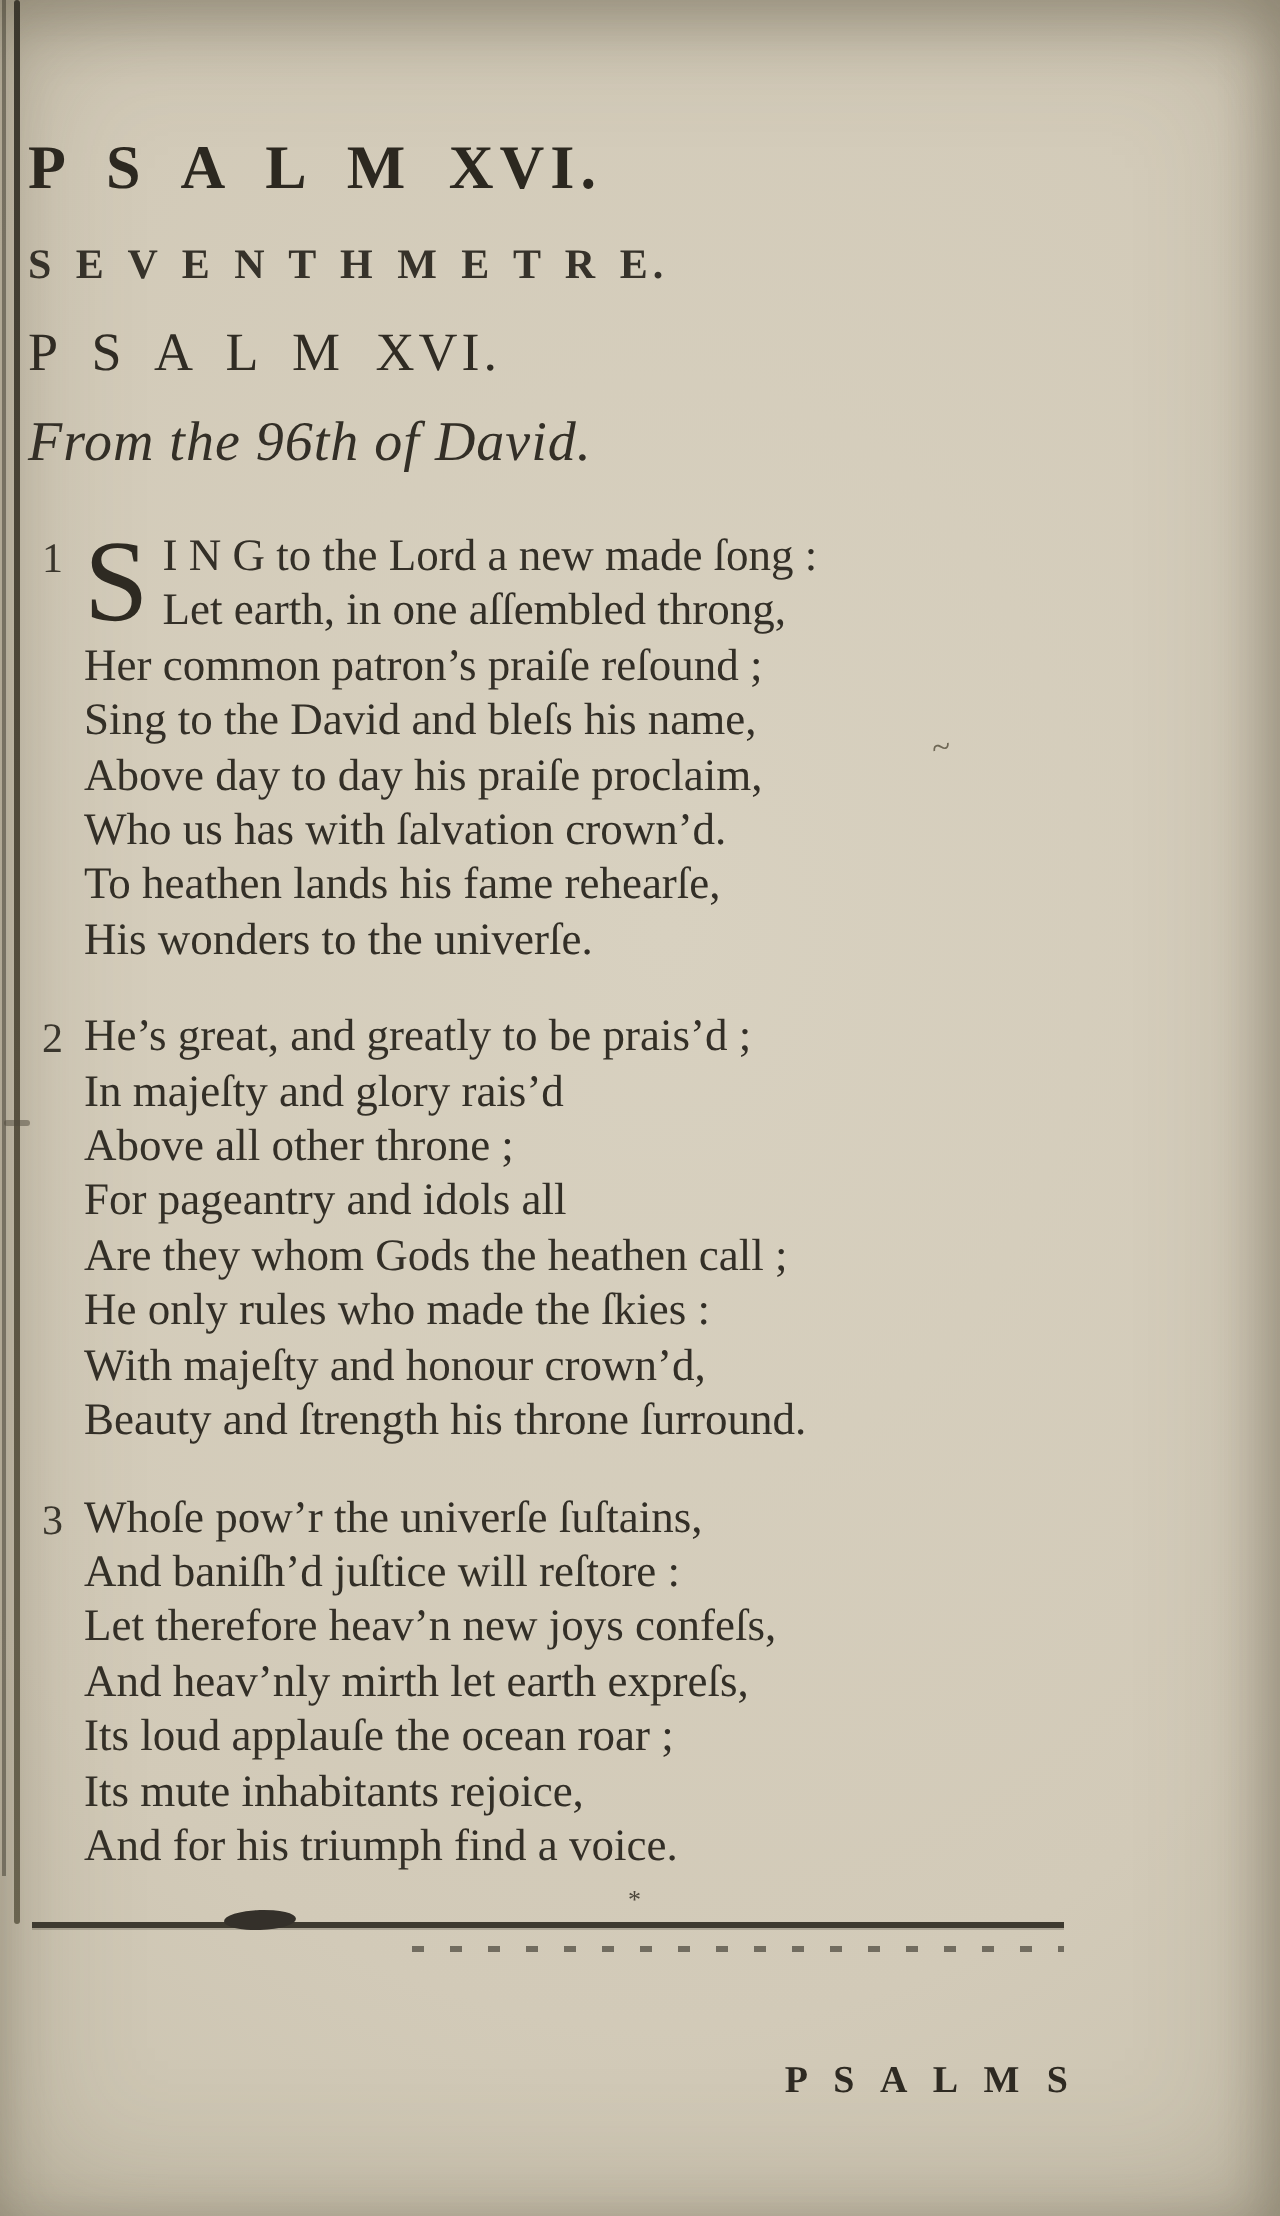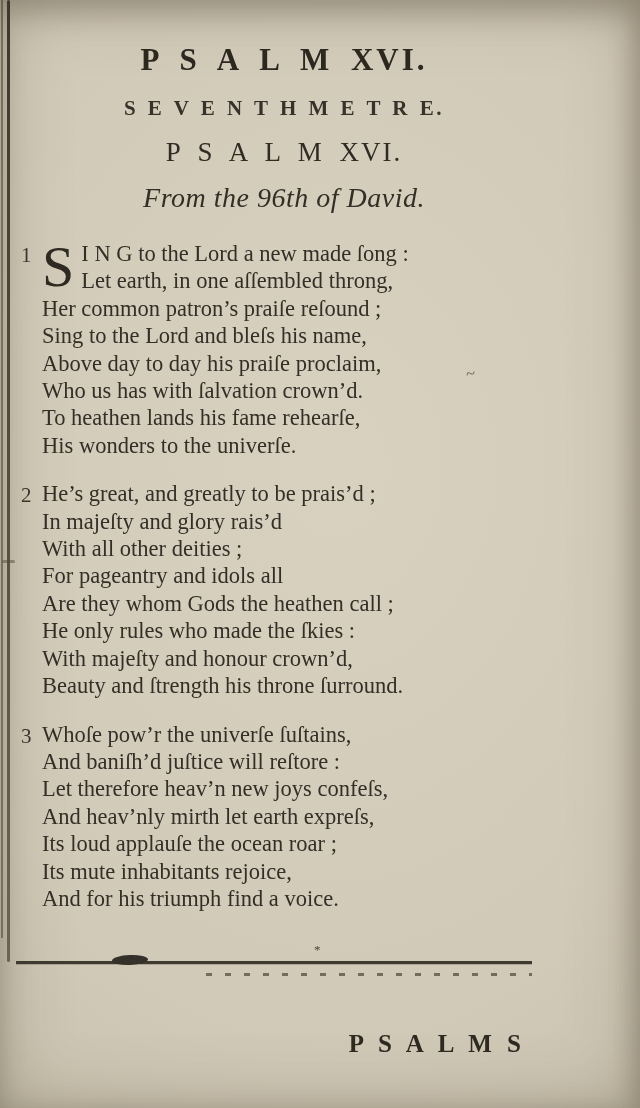--- a/index.html
+++ b/index.html
@@ -17,21 +17,21 @@
       inset -10px 0 22px rgba(90,80,60,0.18);
     font-family: "Liberation Serif", "DejaVu Serif", serif;
     color: #332f27;
   }
   
   .binding-line  { position:absolute; left:7px;  top:0; width:3px;   height:962px; border-radius:2px;
                    background: linear-gradient(#3c382e, #57503f 55%, #6a6450); }
   .binding-line2 { position:absolute; left:1px;  top:0; width:2px;   height:938px; background: rgba(60,55,43,0.5); }
 
   
-  .headers { width: 540px; margin-left: 14px; padding-top: 42px; text-align: center; }
+  .headers { width: 540px; margin-left: 14px; padding-top: 66px; text-align: left; }
   .running-header { font-size: 31px; font-weight: bold; letter-spacing: 3px; word-spacing: 8px; color:#2c2820; }
   .metre-heading  { margin-top: 18px; font-size: 21px; font-weight: bold; letter-spacing: 2.5px; word-spacing: 2px; color:#36322a; }
   .title          { margin-top: 16px; font-size: 27px; letter-spacing: 2px; word-spacing: 7px; color:#302c24; }
   .attribution    { margin-top: 14px; font-style: italic; font-size: 28px; letter-spacing: 0.5px; }
 
   
   .verses { padding: 26px 50px 0 42px; }
   .verse { position: relative; margin-bottom: 21px; }
   .verse-num { position: absolute; left: -21px; top: 3px; font-size: 21px; color:#3a362d; }
   .verse-line { font-size: 22.5px; line-height: 27.4px; white-space: nowrap; }
@@ -41,21 +41,21 @@
 
   
   .footer-star  { position:absolute; left:314px; top:942px; font-size:13px; color:#4a453a; }
   .footer-rule  { position:absolute; left:16px; top:961px; width:516px; height:2.5px; background:#3e3a30;
                   box-shadow: 0 1px 0 rgba(62,58,48,0.25); }
   .footer-rule-ornament { position:absolute; left:112px; top:955px; width:36px; height:10px; border-radius:50%;
                   background:#34302a; transform: rotate(-2deg); }
   .footer-ticks { position:absolute; left:206px; top:973px; width:326px; height:3px;
                   background-image: repeating-linear-gradient(90deg, rgba(62,58,48,0.65) 0 6px, transparent 6px 19px); }
 
-  .catchword { position:absolute; right:117px; top:1030px; font-size:25px; font-weight:bold;
+  .catchword { position:absolute; right:104px; top:1030px; font-size:19px; font-weight:bold;
                letter-spacing:2px; word-spacing:5px; color:#2e2a22; }
 
   
   .ink-tilde { position:absolute; left:466px; top:364px; font-size:17px; color:#6e6755; transform:rotate(-10deg); }
   .pencil-dash { position:absolute; left:2px; top:560px; width:13px; height:3px; background:rgba(80,74,60,0.5); border-radius:2px; }
 </style>
 </head>
 <body>
 
 <div class="page">
@@ -73,32 +73,32 @@
   <div class="verses">
 
     <div class="verse">
       <span class="verse-num">1</span>
       <div class="opening">
         <span class="drop-cap">S</span>
         <div class="verse-line">I N G to the Lord a new made ſong :</div>
         <div class="verse-line">Let earth, in one aſſembled throng,</div>
       </div>
       <div class="verse-line indent">Her common patron’s praiſe reſound ;</div>
-      <div class="verse-line">Sing to the Lord and bleſs his name,</div>
+      <div class="verse-line">Sing to the David and bleſs his name,</div>
       <div class="verse-line">Above day to day his praiſe proclaim,</div>
       <div class="verse-line indent">Who us has with ſalvation crown’d.</div>
       <div class="verse-line">To heathen lands his fame rehearſe,</div>
       <div class="verse-line">His wonders to the univerſe.</div>
     </div>
 
     <div class="verse">
       <span class="verse-num">2</span>
       <div class="verse-line">He’s great, and greatly to be prais’d ;</div>
       <div class="verse-line">In majeſty and glory rais’d</div>
-      <div class="verse-line indent">With all other deities ;</div>
+      <div class="verse-line indent">Above all other throne ;</div>
       <div class="verse-line">For pageantry and idols all</div>
       <div class="verse-line">Are they whom Gods the heathen call ;</div>
       <div class="verse-line indent">He only rules who made the ſkies :</div>
       <div class="verse-line">With majeſty and honour crown’d,</div>
       <div class="verse-line">Beauty and ſtrength his throne ſurround.</div>
     </div>
 
     <div class="verse">
       <span class="verse-num">3</span>
       <div class="verse-line">Whoſe pow’r the univerſe ſuſtains,</div>

